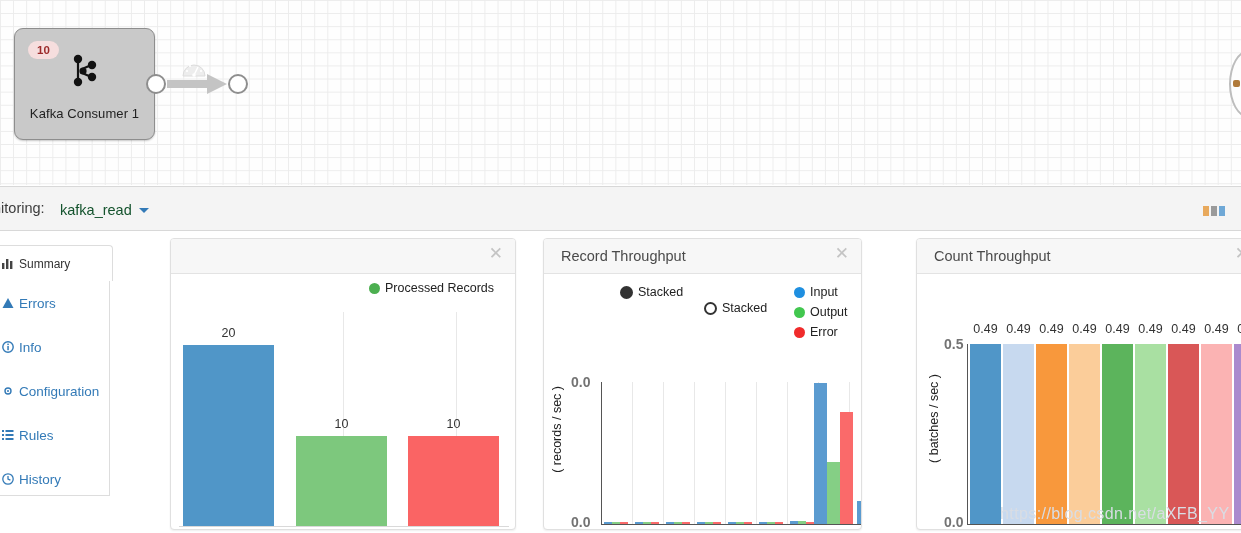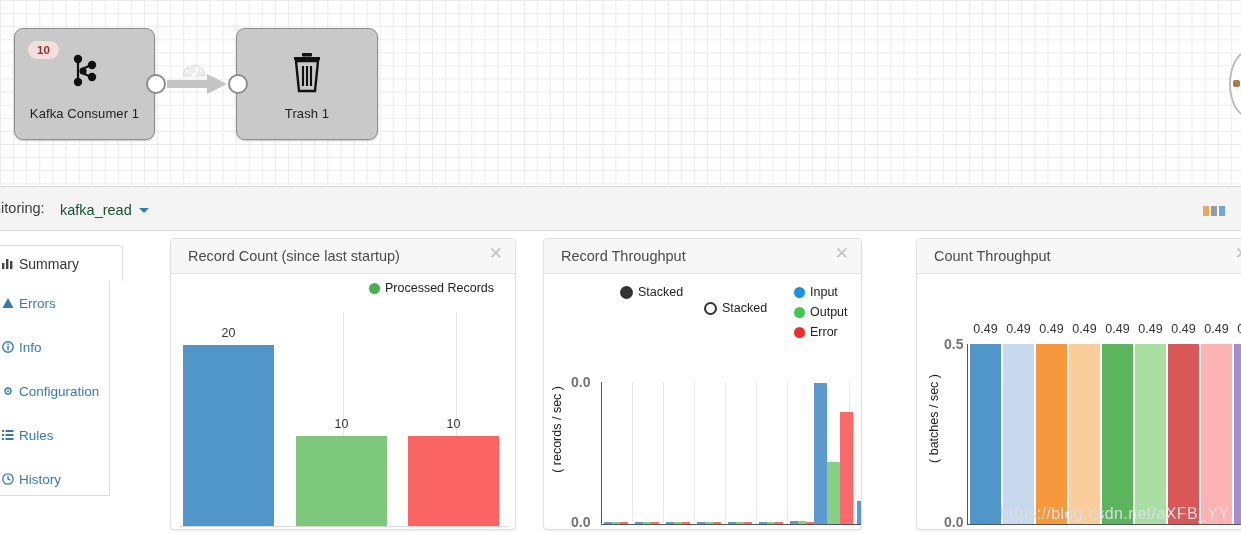--- a/index.html
+++ b/index.html
@@ -94,25 +94,25 @@
     display:flex; gap:2px;
   }
   #monitor-menu i { display:block; width:6px; height:10px; }
 
   
   #sidebar {
     position:absolute; left:0; top:232px; width:110px; height:301px;
     background:#fff;
   }
   #tab-summary {
-    position:absolute; left:0; top:13px; width:123px; height:36px;
+    position:absolute; left:0; top:13px; width:113px; height:36px;
     background:#fff;
     border:1px solid #ddd; border-left:none; border-bottom:none;
     border-top-right-radius:4px;
-    font-size:14px; color:#333;
+    font-size:12px; color:#333;
     display:flex; align-items:center; gap:5px; padding-left:2px;
   }
   #sidebar-list {
     position:absolute; left:0; top:49px; width:110px; height:215px;
     border-right:1px solid #ddd; border-bottom:1px solid #ddd;
     background:#fff;
   }
   .side-item {
     position:absolute; left:2px; height:20px;
     font-size:13.5px; color:#337ab7; cursor:pointer;
@@ -215,33 +215,20 @@
   </div>
 
   <div id="link-arrow">
     <svg width="62" height="24" viewBox="0 0 62 24">
       <path d="M0,8 L40,8 L40,2 L60,12 L40,22 L40,16 L0,16 Z" fill="#c4c4c4"></path>
     </svg>
   </div>
 
   <div class="port" id="port-in"></div>
 
-  <div class="node" id="node-trash">
-    <div class="node-icon">
-      <svg width="38" height="42" viewBox="0 0 38 42">
-        <rect x="6" y="6" width="26" height="3" fill="#111"></rect>
-        <rect x="14" y="2" width="10" height="3.5" fill="#111" rx="1"></rect>
-        <path d="M8,10 L30,10 L27,40 L11,40 Z" fill="none" stroke="#111" stroke-width="2.4"></path>
-        <line x1="15" y1="15" x2="15" y2="35" stroke="#111" stroke-width="2.1"></line>
-        <line x1="19" y1="15" x2="19" y2="35" stroke="#111" stroke-width="2.1"></line>
-        <line x1="23" y1="15" x2="23" y2="35" stroke="#111" stroke-width="2.1"></line>
-      </svg>
-    </div>
-    <div class="node-label">Trash 1</div>
-  </div>
 
   <div id="edge-node"></div>
   <div id="edge-node-dot"></div>
 </div>
 
 <div id="monitor-bar">
   <span id="monitor-label">nitoring:</span>
   <span id="monitor-pipeline">kafka_read</span>
   <span id="monitor-caret"></span>
   <span id="monitor-menu">
@@ -312,21 +299,20 @@
             <path d="M6,3 L6,6 L8.4,7.2" stroke="#337ab7" stroke-width="1.3" fill="none"></path>
           </svg>
       </span>
       <span>History</span>
     </div>
   </div>
 </div>
 
 <div class="panel" id="panel-record-count">
   <div class="panel-head">
-    <span class="panel-title">Record Count (since last startup)</span>
     <span class="panel-close">✕</span>
   </div>
   <div class="panel-body">
     <div class="legend-row" style="left:198px; top:7px;">
       <span class="dot" style="background:#4caf50"></span>
       <span>Processed Records</span>
     </div>
 
     <div class="grid-v" style="left:172px; top:38px; height:215px;"></div>
     <div class="grid-v" style="left:285px; top:38px; height:215px;"></div>

